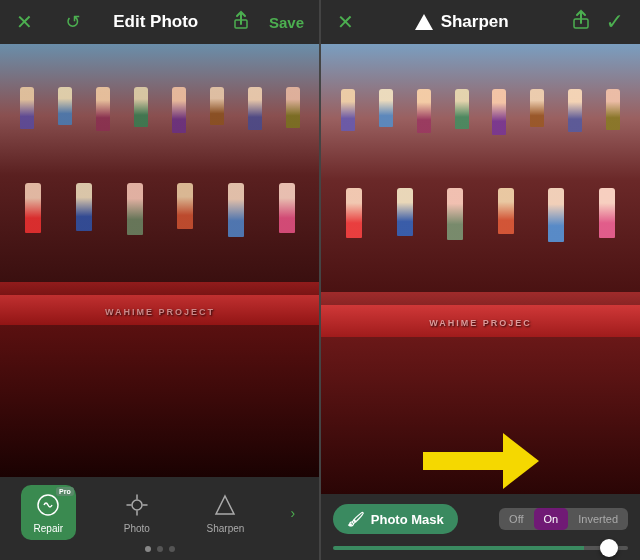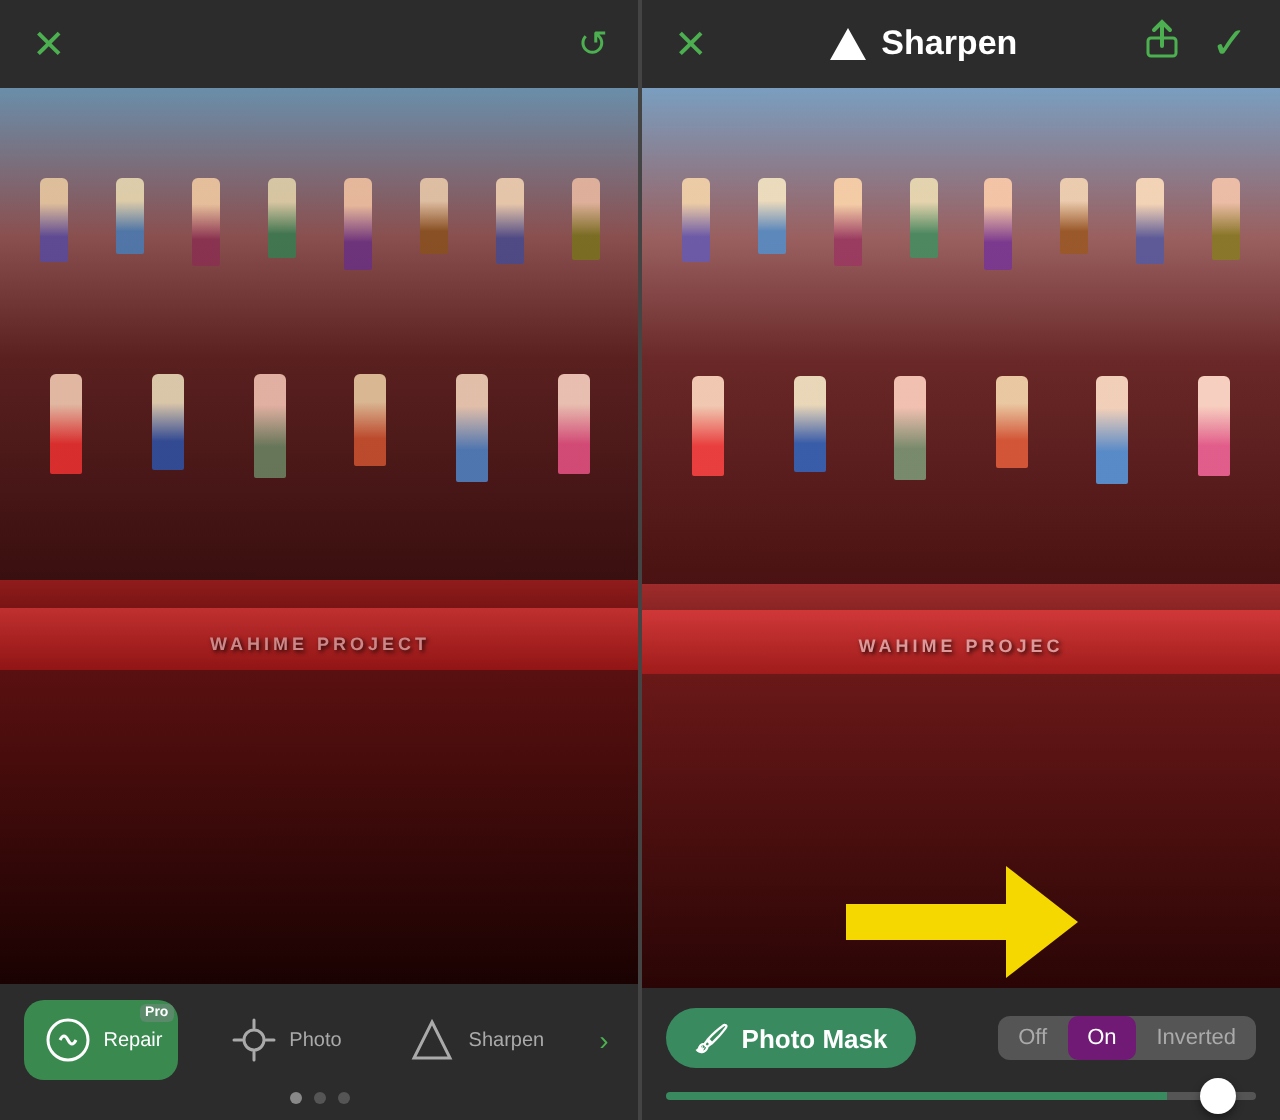--- a/index.html
+++ b/index.html
@@ -88,21 +88,21 @@
 
     .tools-row {
       display: flex;
       align-items: center;
       justify-content: space-around;
       padding: 0 4px;
     }
 
     .tool-item {
       display: flex;
-      flex-direction: row;
+      flex-direction: column;
       align-items: center;
       gap: 4px;
       cursor: pointer;
       padding: 6px 8px;
       border-radius: 10px;
       position: relative;
       min-width: 55px;
     }
 
     .tool-item.active {
@@ -365,20 +365,30 @@
 </head>
 <body>
 
 <div class="left-panel">
 
   <div class="left-header">
     <span class="btn-close">✕</span>
     <div class="icon-group">
       <span style="color:#4CAF50;font-size:18px;">↺</span>
     </div>
+    <span class="title">Edit Photo</span>
+    <div class="icon-group">
+      <span style="color:#4CAF50;font-size:18px;">
+        <svg width="20" height="20" viewBox="0 0 20 20" fill="none">
+          <path d="M10 2 L10 14 M6 6 L10 2 L14 6" stroke="#4CAF50" stroke-width="2" fill="none" stroke-linecap="round"></path>
+          <rect x="4" y="10" width="12" height="8" rx="1" stroke="#4CAF50" stroke-width="1.5" fill="none"></rect>
+        </svg>
+      </span>
+      <span style="color:#4CAF50;font-size:15px;font-weight:600;">Save</span>
+    </div>
   </div>
 
   <div class="left-image-area">
     <div class="scene">
 
       <div style="position:absolute;top:8%;left:3%;right:3%;height:15%;background:linear-gradient(180deg,#7a9ab5 0%,#5a7a95 100%);border-radius:4px;opacity:0.7;"></div>
 
       <div style="position:absolute;top:0;left:0;right:0;height:55%;background:linear-gradient(180deg,#6a8eaa 0%,#8a5050 30%,#5a2020 55%,#3a0f0f 100%);"></div>
 
       <div style="position:absolute;top:10%;left:0;right:0;display:flex;justify-content:space-around;padding:0 8px;">

